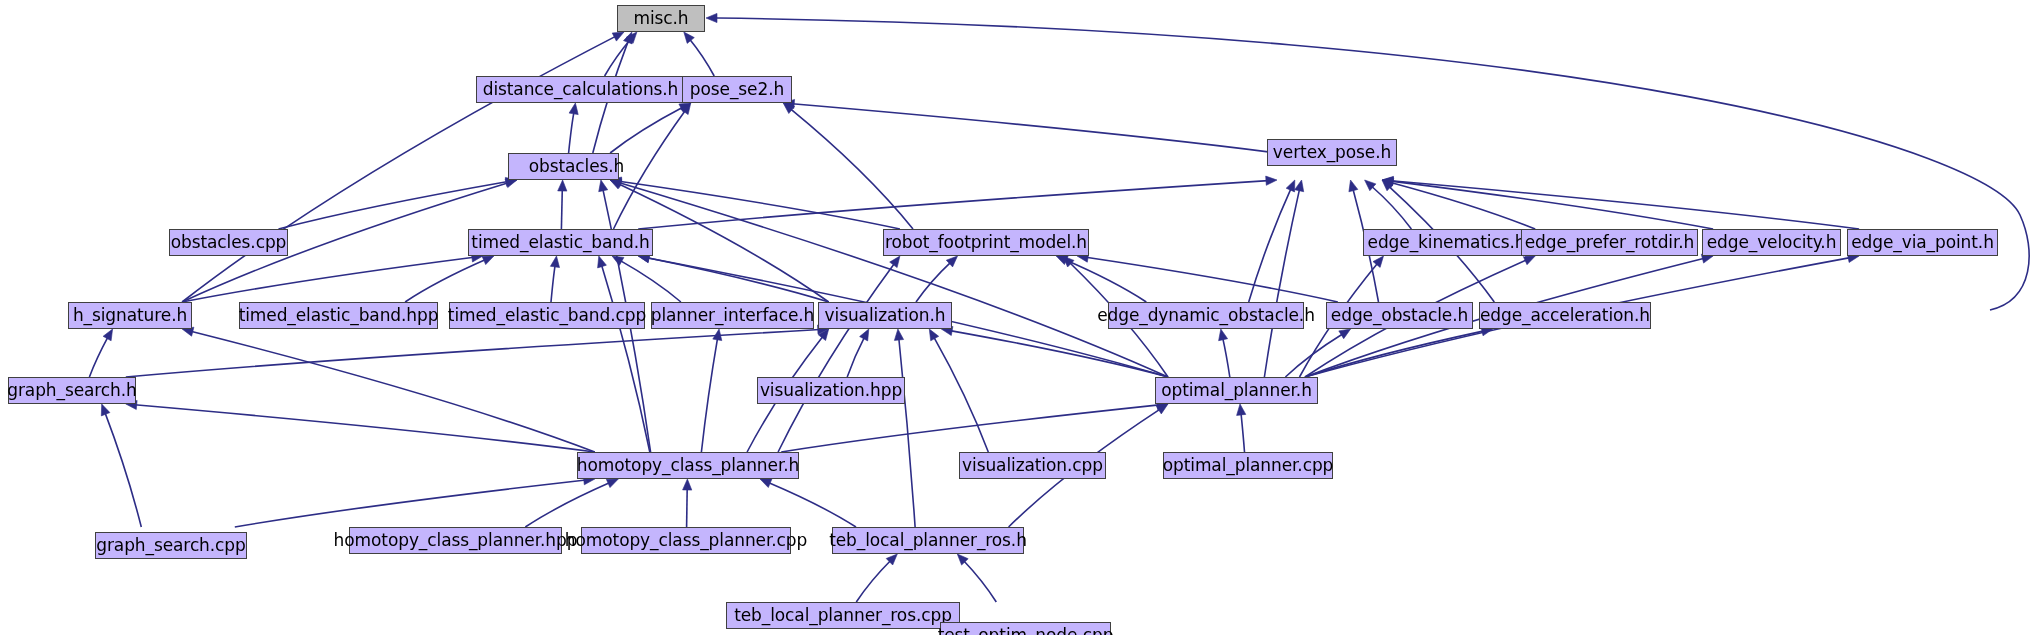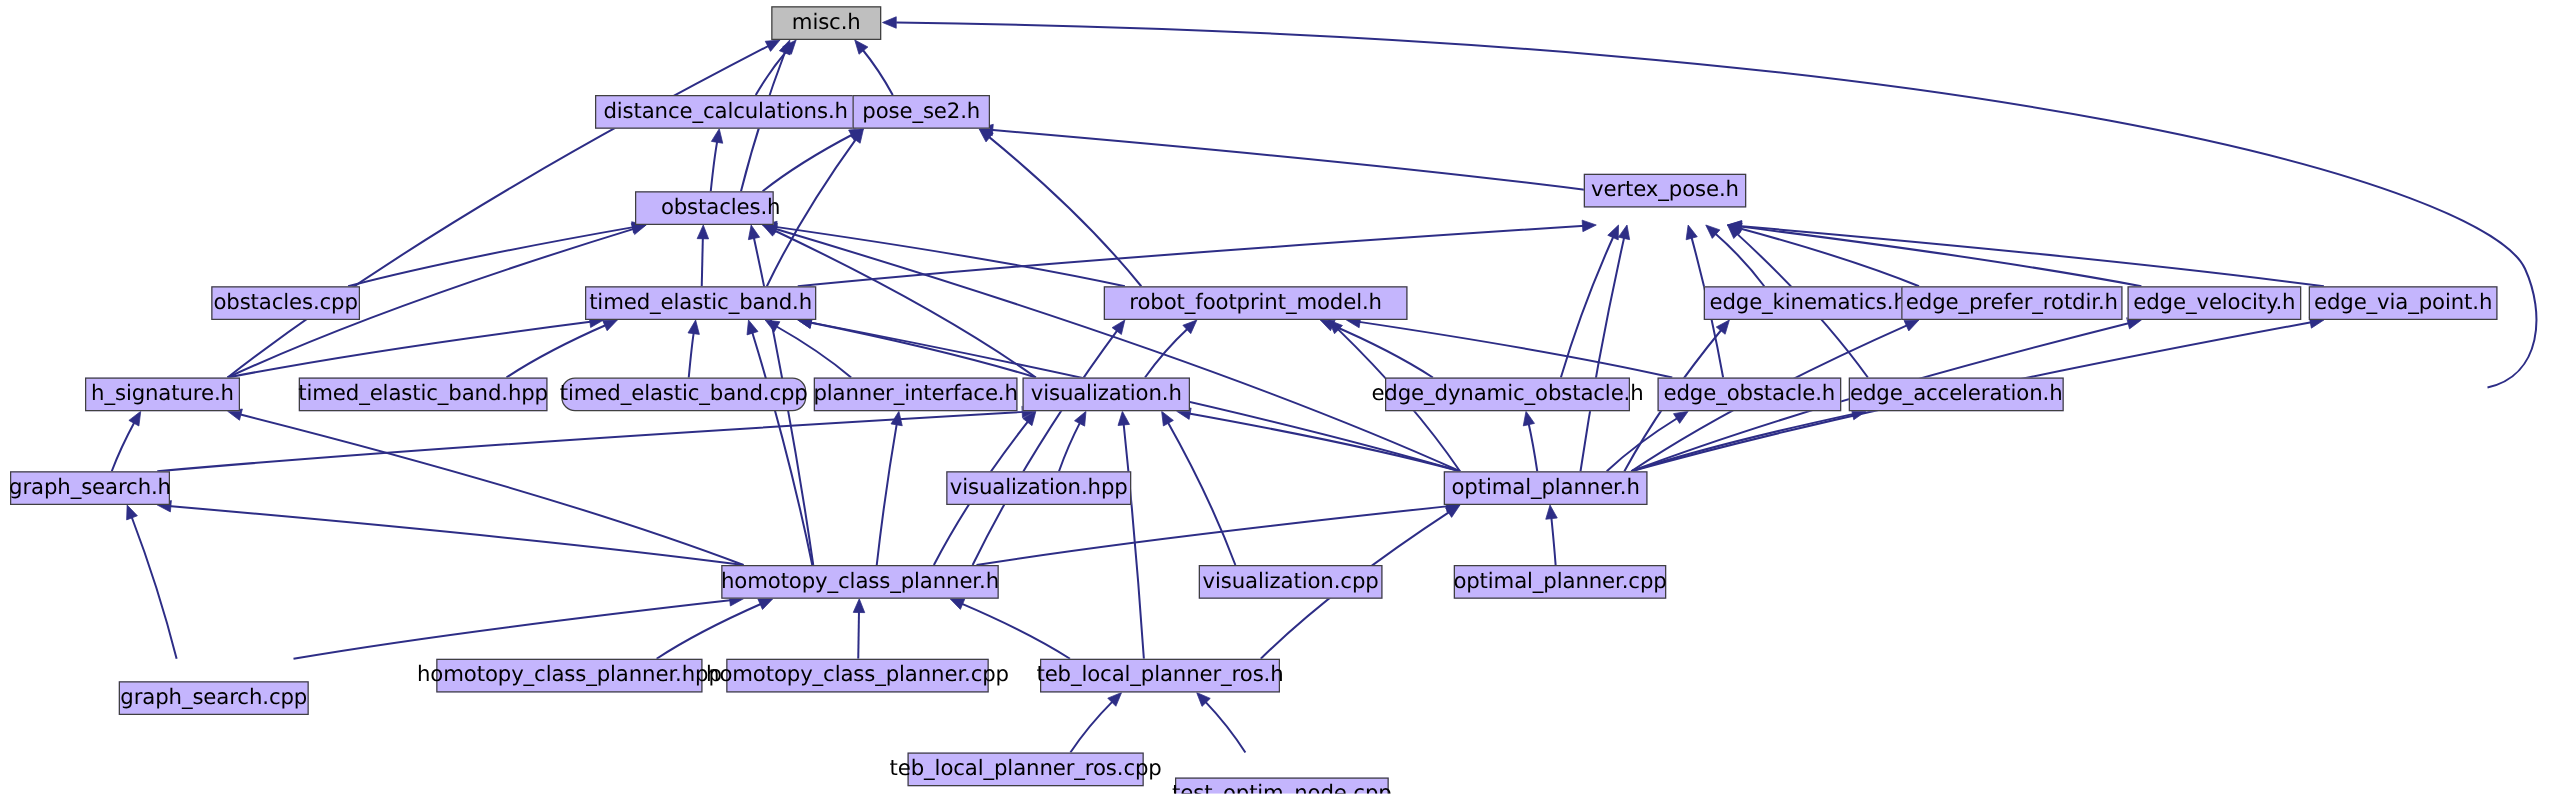--- a/index.html
+++ b/index.html
@@ -193,39 +193,39 @@
       </g>
   </svg>
   <div id="node-layer">
       <div class="node-box root" style="left: 617px; top: 5px; width: 88px;">misc.h</div>
       <div class="node-box" style="left: 476px; top: 76px; width: 209px;">distance_calculations.h</div>
       <div class="node-box" style="left: 682px; top: 76px; width: 110px;">pose_se2.h</div>
       <div class="node-box" style="left: 508px; top: 153px; width: 111px; padding-left: 26px;">obstacles.h</div>
       <div class="node-box" style="left: 1267px; top: 139px; width: 130px;">vertex_pose.h</div>
       <div class="node-box" style="left: 169px; top: 229px; width: 119px;">obstacles.cpp</div>
       <div class="node-box" style="left: 468px; top: 229px; width: 185px;">timed_elastic_band.h</div>
-      <div class="node-box" style="left: 883px; top: 229px; width: 243px;">robot_footprint_model.h</div>
+      <div class="node-box" style="left: 883px; top: 229px; width: 206px;">robot_footprint_model.h</div>
       <div class="node-box" style="left: 1363px; top: 229px; width: 167px;">edge_kinematics.h</div>
       <div class="node-box" style="left: 1521px; top: 229px; width: 177px;">edge_prefer_rotdir.h</div>
       <div class="node-box" style="left: 1702px; top: 229px; width: 139px;">edge_velocity.h</div>
       <div class="node-box" style="left: 1847px; top: 229px; width: 151px;">edge_via_point.h</div>
       <div class="node-box" style="left: 68px; top: 302px; width: 124px;">h_signature.h</div>
       <div class="node-box" style="left: 239px; top: 302px; width: 199px;">timed_elastic_band.hpp</div>
-      <div class="node-box" style="left: 449px; top: 302px; width: 196px; border-radius: 11px;">timed_elastic_band.cpp</div>
+      <div class="node-box" style="left: 449px; top: 302px; width: 196px;">timed_elastic_band.cpp</div>
       <div class="node-box" style="left: 651px; top: 302px; width: 163px;">planner_interface.h</div>
       <div class="node-box" style="left: 818px; top: 302px; width: 134px;">visualization.h</div>
       <div class="node-box" style="left: 1108px; top: 302px; width: 196px;">edge_dynamic_obstacle.h</div>
       <div class="node-box" style="left: 1326px; top: 302px; width: 147px;">edge_obstacle.h</div>
       <div class="node-box" style="left: 1479px; top: 302px; width: 172px;">edge_acceleration.h</div>
       <div class="node-box" style="left: 8px; top: 377px; width: 128px;">graph_search.h</div>
       <div class="node-box" style="left: 757px; top: 377px; width: 148px;">visualization.hpp</div>
       <div class="node-box" style="left: 1155px; top: 377px; width: 163px;">optimal_planner.h</div>
       <div class="node-box" style="left: 577px; top: 452px; width: 222px;">homotopy_class_planner.h</div>
       <div class="node-box" style="left: 959px; top: 452px; width: 147px;">visualization.cpp</div>
       <div class="node-box" style="left: 1163px; top: 452px; width: 170px;">optimal_planner.cpp</div>
-      <div class="node-box" style="left: 95px; top: 545px; width: 152px;">graph_search.cpp</div>
+      <div class="node-box" style="left: 95px; top: 532px; width: 152px;">graph_search.cpp</div>
       <div class="node-box" style="left: 349px; top: 527px; width: 213px;">homotopy_class_planner.hpp</div>
       <div class="node-box" style="left: 581px; top: 527px; width: 210px;">homotopy_class_planner.cpp</div>
       <div class="node-box" style="left: 832px; top: 527px; width: 192px;">teb_local_planner_ros.h</div>
-      <div class="node-box" style="left: 726px; top: 602px; width: 189px;">teb_local_planner_ros.cpp</div>
+      <div class="node-box" style="left: 726px; top: 602px; width: 234px;">teb_local_planner_ros.cpp</div>
       <div class="node-box" style="left: 940px; top: 602px; width: 171px; margin-top: 20px;">test_optim_node.cpp</div>
     </div>
 </div>
 
 </body></html>

